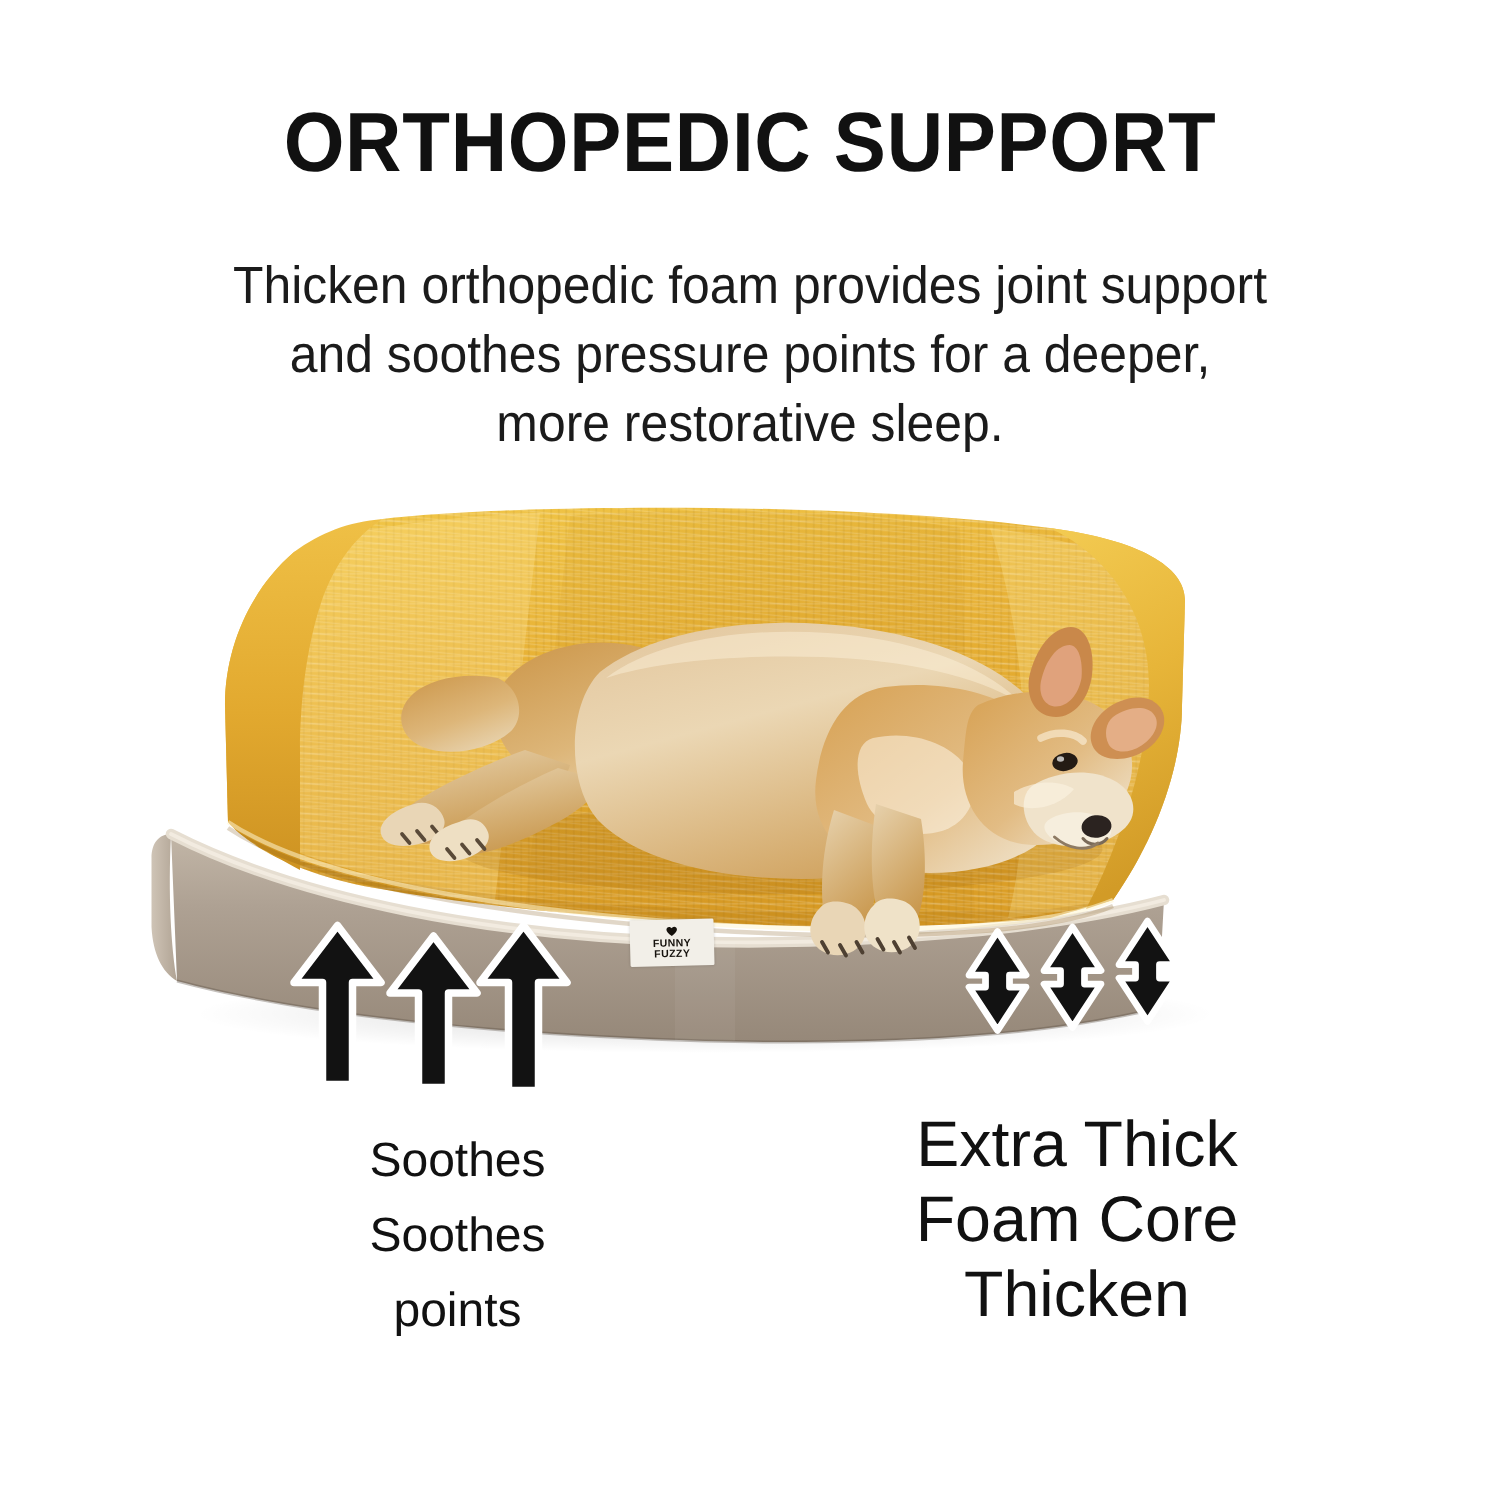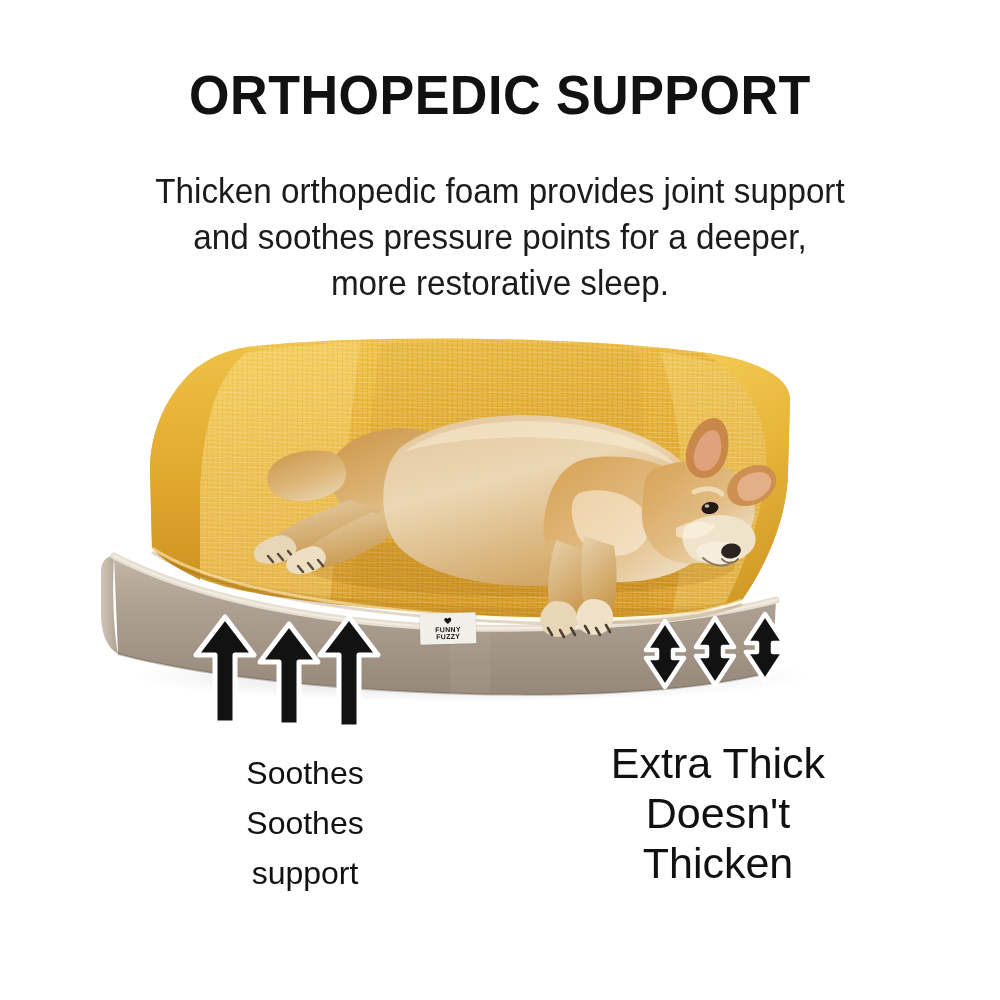--- a/index.html
+++ b/index.html
@@ -341,22 +341,22 @@
                  C13.3 1.8 15 3.2 15 5.4 C15 7.8 13 10.2 8 14 Z" fill="#16120d"></path>
       </svg>
     </span>
     <span class="bname">FUNNY</span>
     <span class="bname">FUZZY</span>
   </div>
 
   <div class="cap cap-left">
     <div>Soothes</div>
     <div>Soothes</div>
-    <div>support</div>
+    <div>points</div>
   </div>
 
   <div class="cap cap-right">
     <div>Extra Thick</div>
-    <div>Doesn't</div>
+    <div>Foam Core</div>
     <div>Thicken</div>
   </div>
 
 </div>
 
 </body></html>

